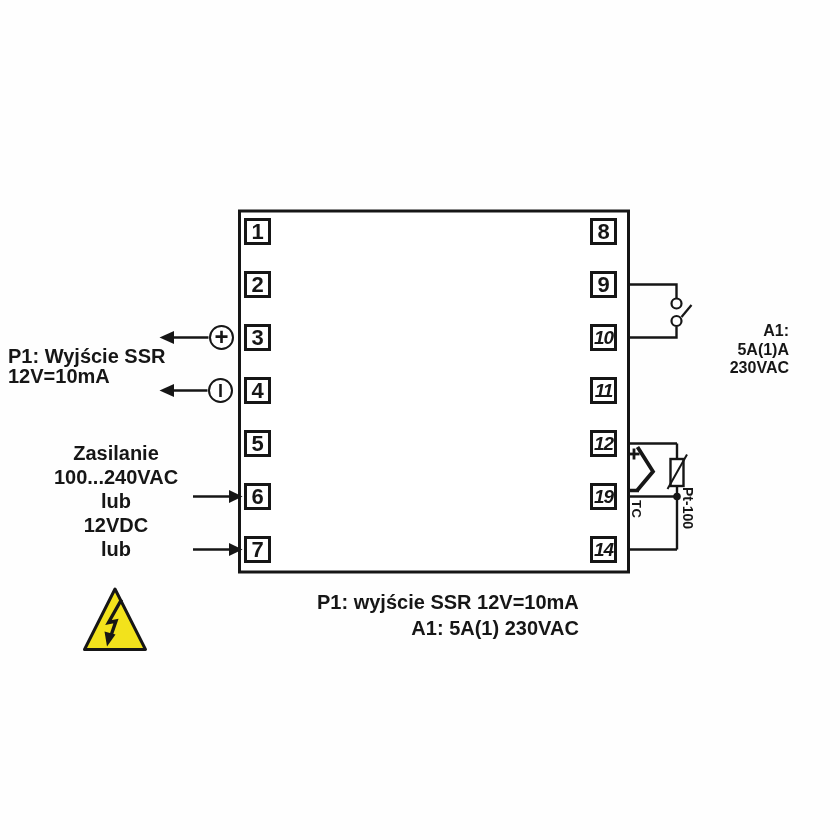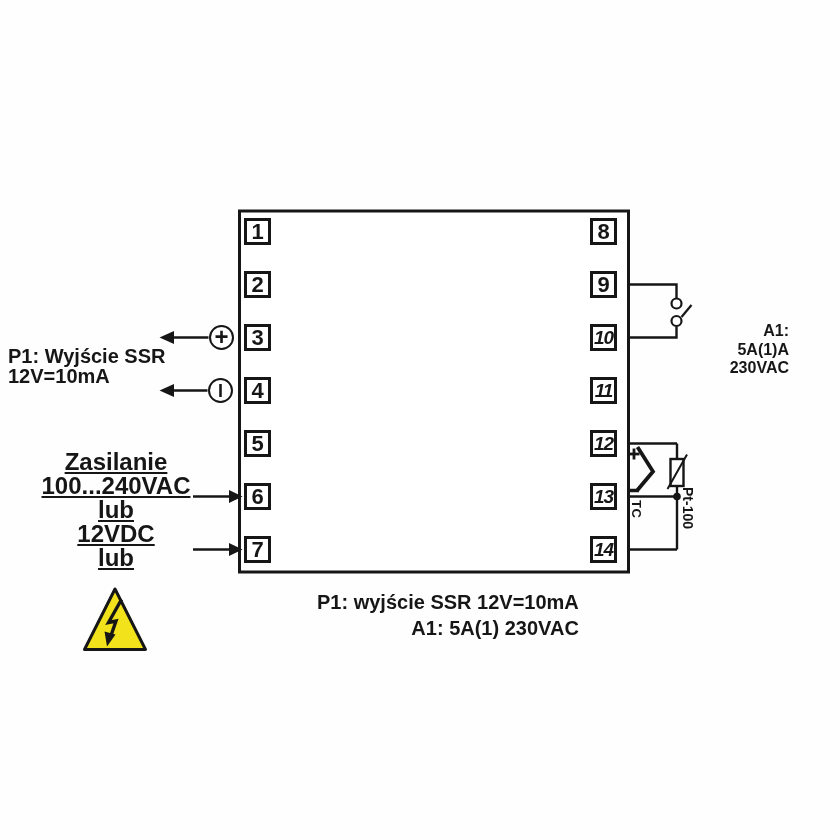--- a/index.html
+++ b/index.html
@@ -17,21 +17,21 @@
   .term.two{font-size:19px;letter-spacing:-1px;font-style:italic;}
   .pol{
     position:absolute;width:25px;height:25px;box-sizing:border-box;
     border:2.5px solid #161616;border-radius:50%;background:#fff;
     display:flex;align-items:center;justify-content:center;font-weight:bold;
   }
   .pol.plus{font-size:24px;line-height:1;padding-bottom:2px;}
   .pol.minus{font-size:18px;line-height:1;}
   .lbl{position:absolute;font-weight:bold;white-space:nowrap;}
   .lbl-ssr{left:8px;top:347px;width:182px;font-size:20px;line-height:19.5px;}
-  .lbl-power{left:25px;top:450px;width:182px;text-align:center;font-size:24px;line-height:24px;text-decoration:underline;}
+  .lbl-power{left:25px;top:441px;width:182px;text-align:center;font-size:20px;line-height:24px;}
   .lbl-relay{left:667px;top:274px;width:122px;text-align:right;font-size:16px;line-height:18.5px;margin-top:48px;}
   .lbl-vert{writing-mode:vertical-rl;}
   .lbl-tc{left:629px;top:500px;font-size:13px;letter-spacing:0.5px;}
   .lbl-pt100{left:680px;top:487px;font-size:14px;}
   .lbl-footer{left:317px;top:590px;text-align:right;font-size:20px;line-height:25.5px;}
 </style>
 </head>
 <body>
 
 <div class="stage">
@@ -93,21 +93,21 @@
   <div class="term" style="left:244px;top:377px">4</div>
   <div class="term" style="left:244px;top:430px">5</div>
   <div class="term" style="left:244px;top:483px">6</div>
   <div class="term" style="left:244px;top:536px">7</div>
 
   <div class="term" style="left:590px;top:218px">8</div>
   <div class="term" style="left:590px;top:271px">9</div>
   <div class="term two" style="left:590px;top:324px">10</div>
   <div class="term two" style="left:590px;top:377px">11</div>
   <div class="term two" style="left:590px;top:430px">12</div>
-  <div class="term two" style="left:590px;top:483px">13</div>
+  <div class="term two" style="left:590px;top:483px">19</div>
   <div class="term two" style="left:590px;top:536px">14</div>
 
   <div class="pol plus" style="left:209px;top:325px">+</div>
   <div class="pol minus" style="left:208px;top:378px">I</div>
 
   <div class="lbl lbl-ssr">
     <div>P1: Wyjście SSR</div>
     <div>12V=10mA</div>
   </div>
 

